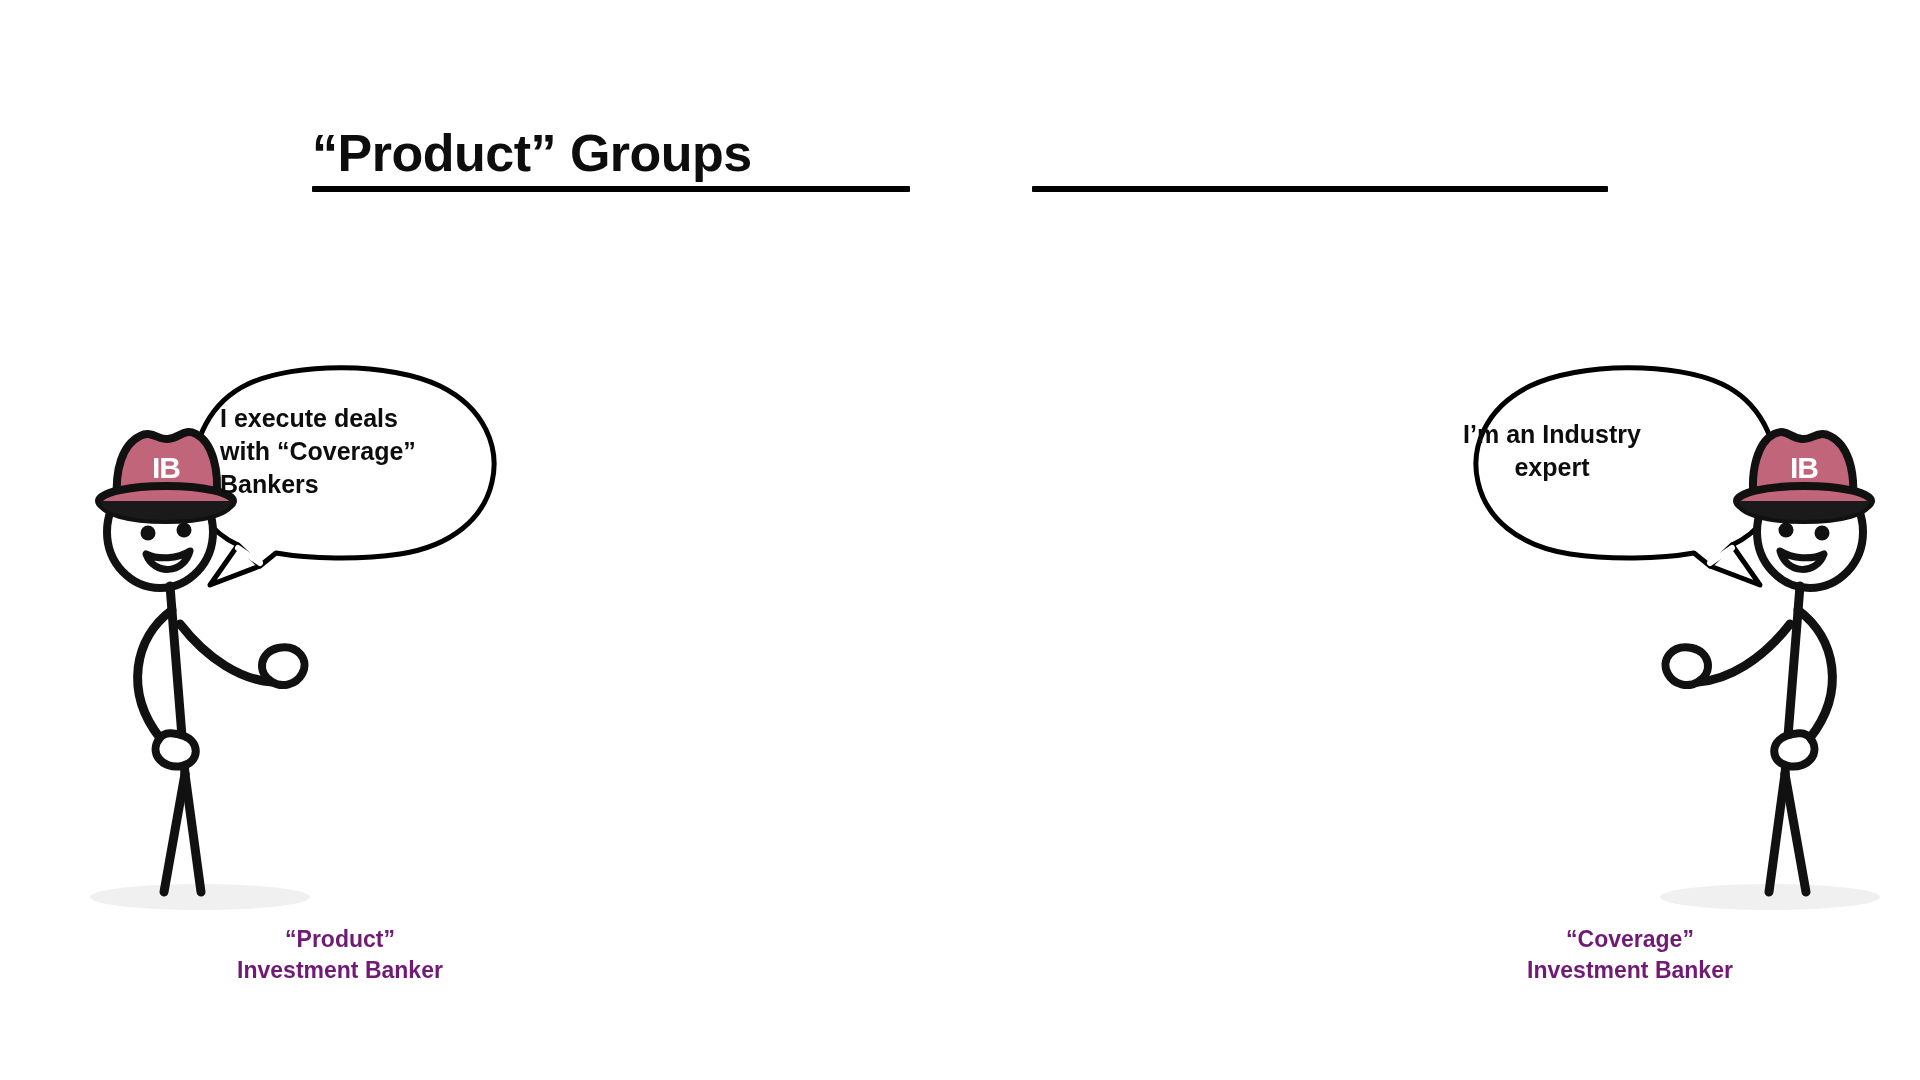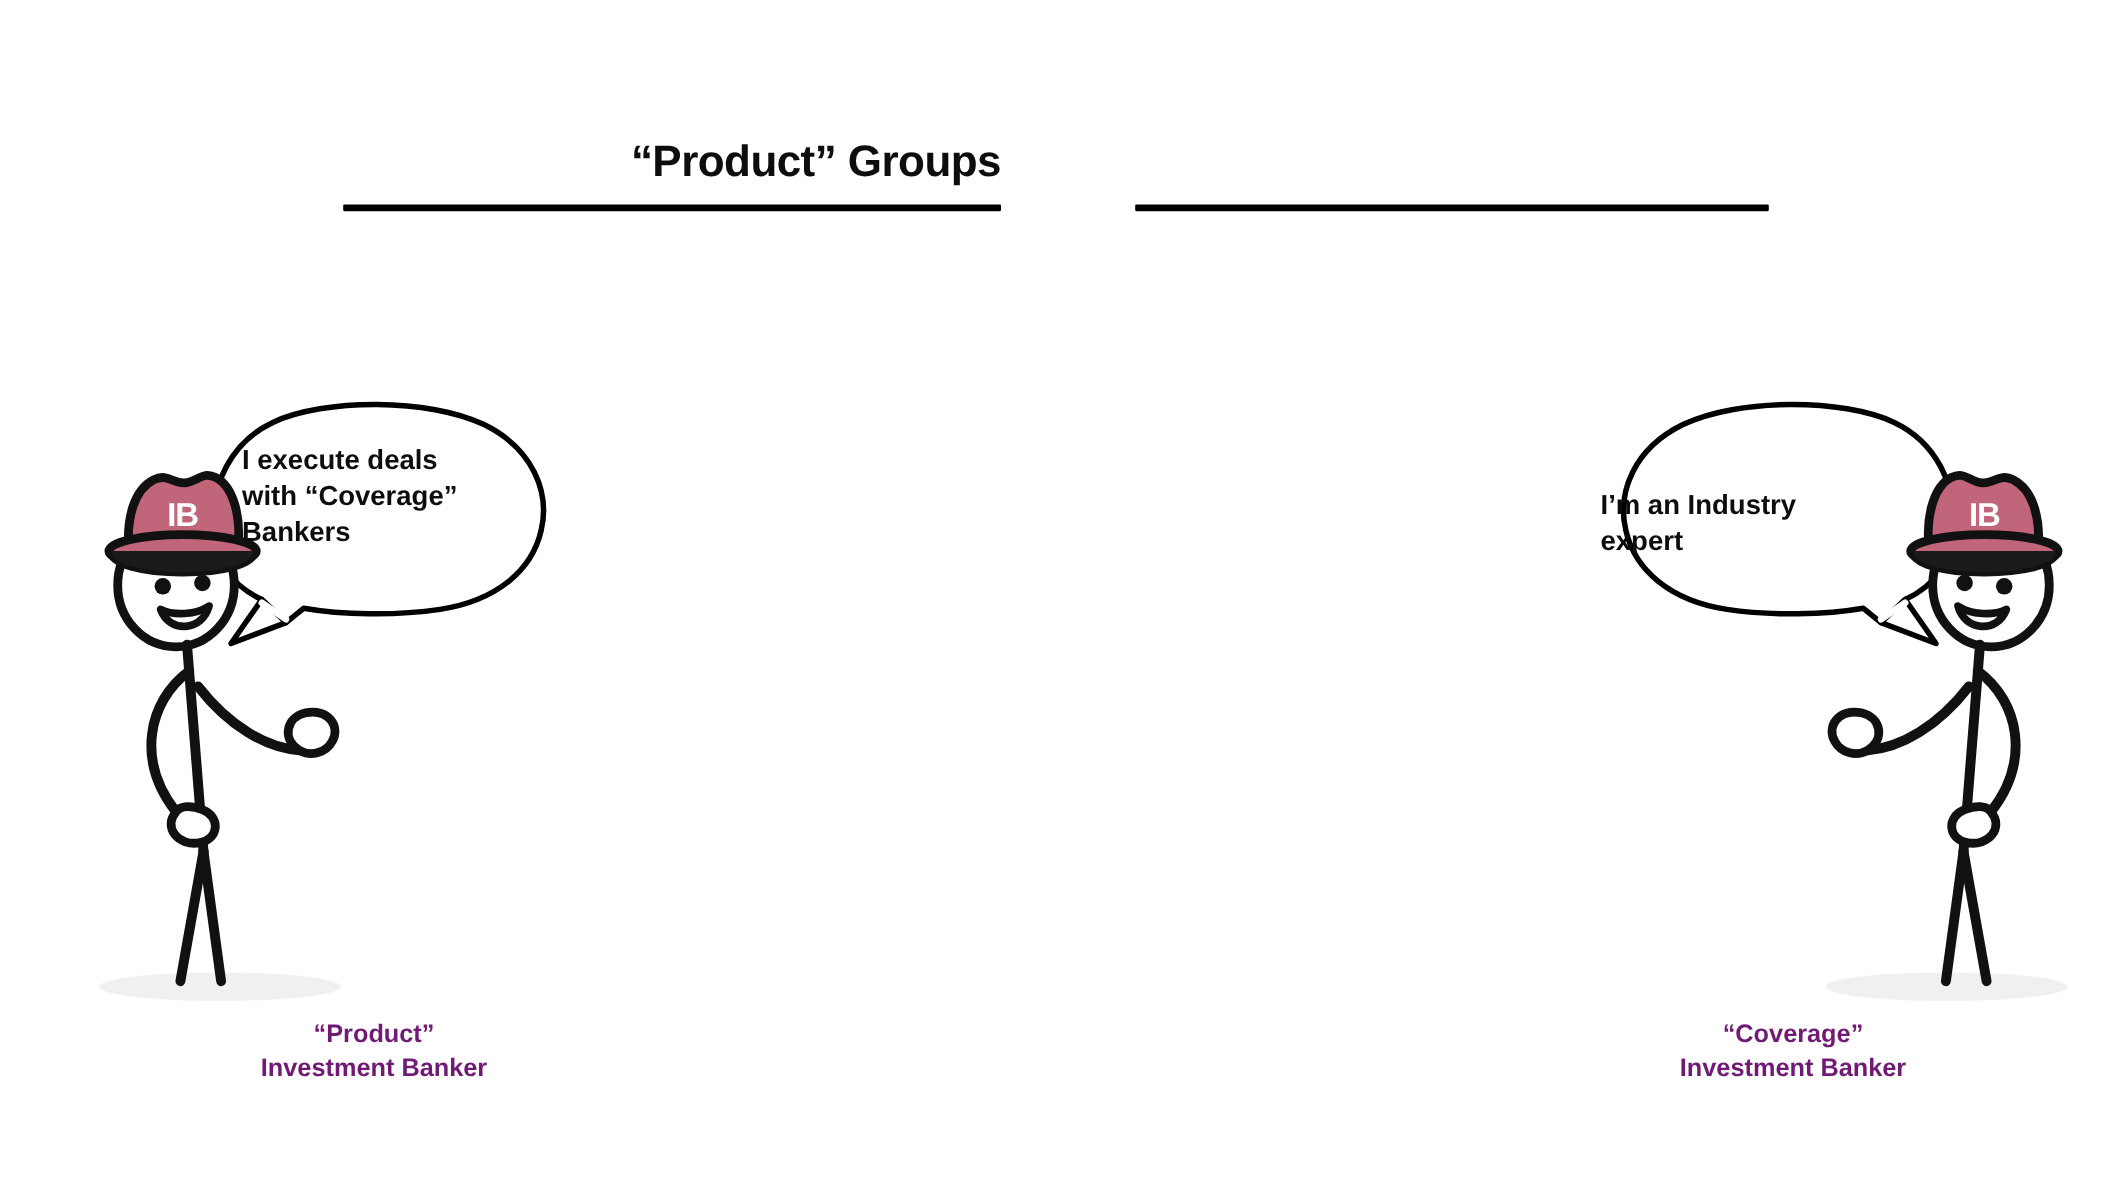--- a/index.html
+++ b/index.html
@@ -20,23 +20,23 @@
   .canvas {
     position: absolute;
     inset: 0;
     width: 1920px;
     height: 1080px;
   }
 
   
   .col-heading {
     position: absolute;
-    text-align: right;
+    text-align: left;
     font-weight: 700;
-    font-size: 40px;
+    font-size: 52px;
     letter-spacing: -0.5px;
     color: #0d0d0d;
     white-space: nowrap;
     line-height: 1;
   }
   .heading-left  { left: 312px;  width: 598px;  top: 127px; }
   .heading-right { left: 1032px; width: 576px;  top: 127px; }
 
   .heading-rule {
     position: absolute;
@@ -75,25 +75,24 @@
     color: #0d0d0d;
     white-space: pre-line;
   }
   .bubble-text-left {
     left: 160px;
     top: 32px;
     width: 230px;
     text-align: left;
   }
   .bubble-text-right {
-    left: 105px;
+    left: 92px;
     top: 48px;
     width: 220px;
-    text-align: left;
-    margin-top: 25px;
+    text-align: center;
   }
 
   
   .caption {
     position: absolute;
     width: 560px;
     left: 0;
     top: 554px;
     text-align: center;
     font-weight: 700;

